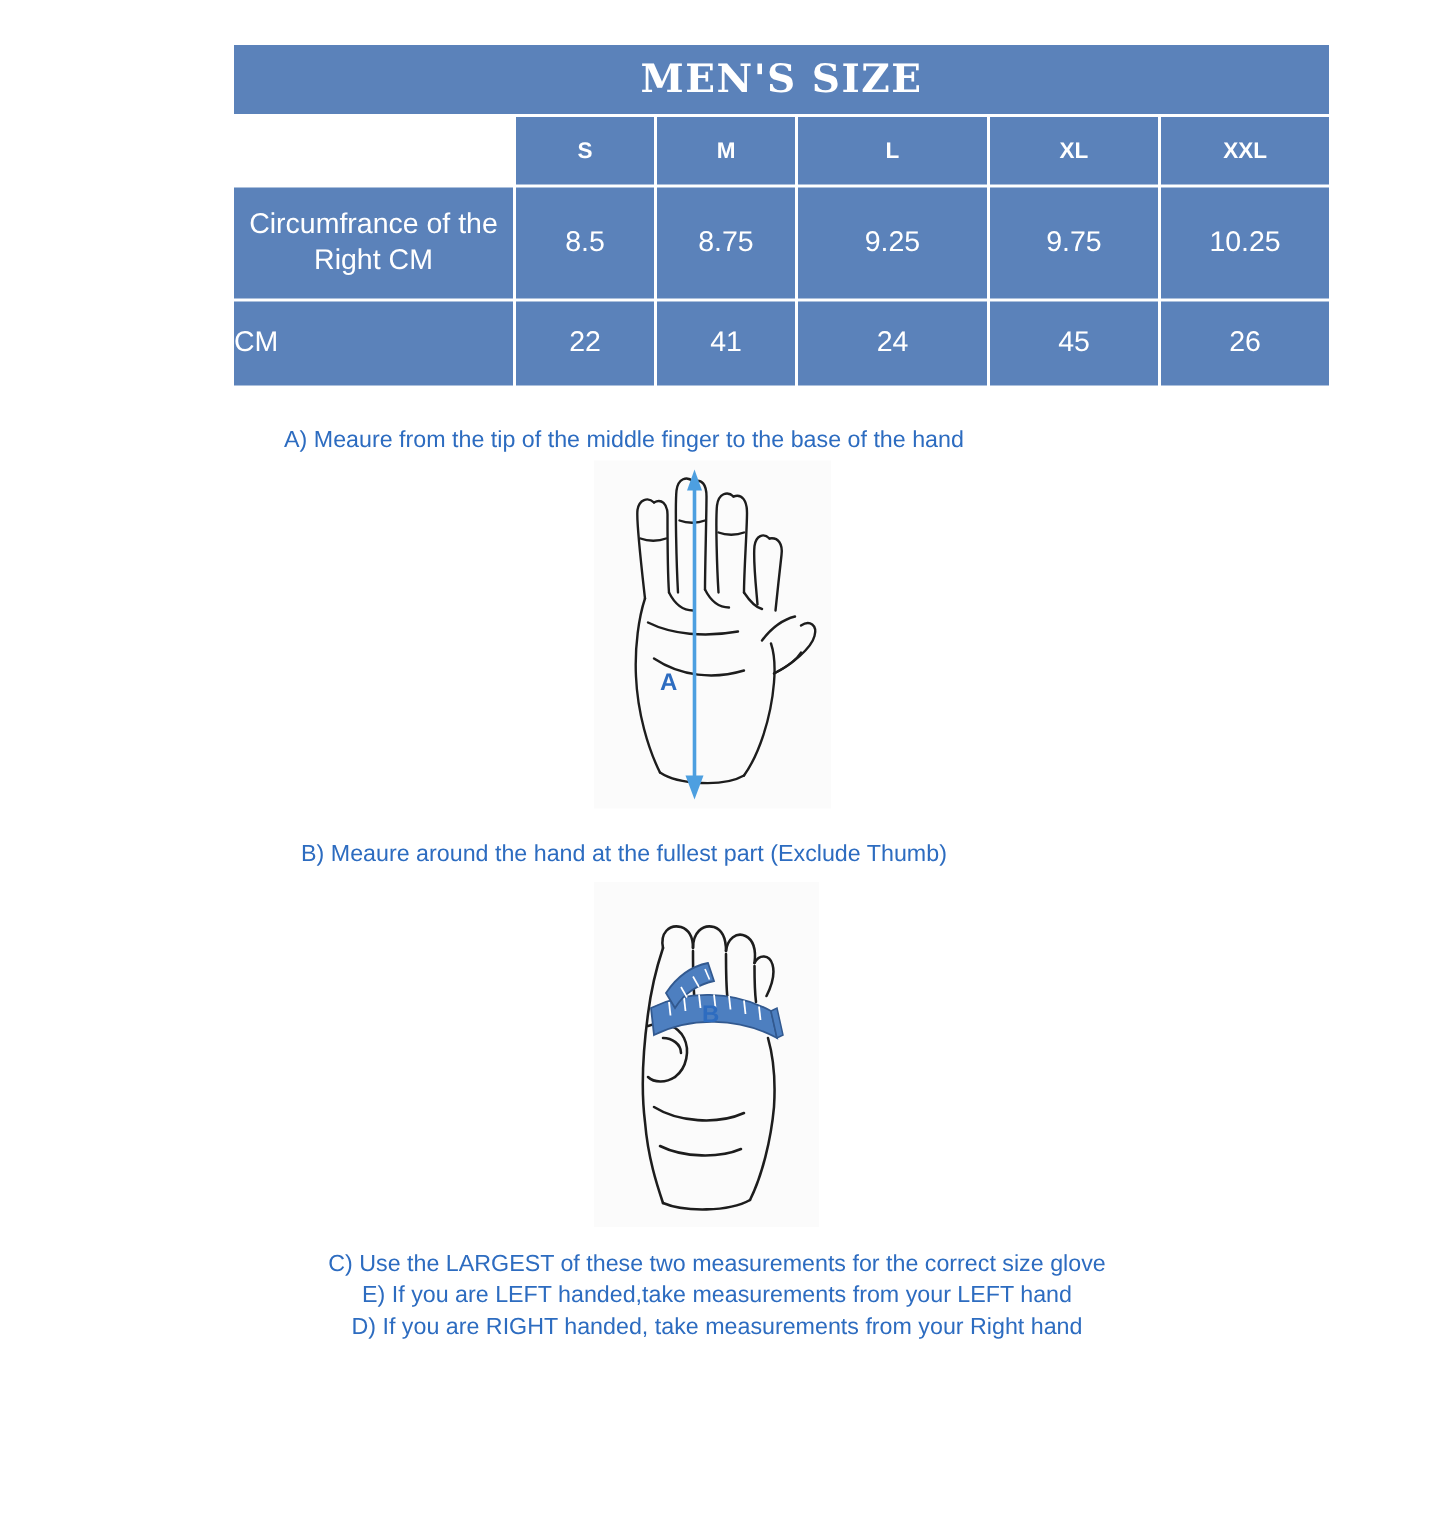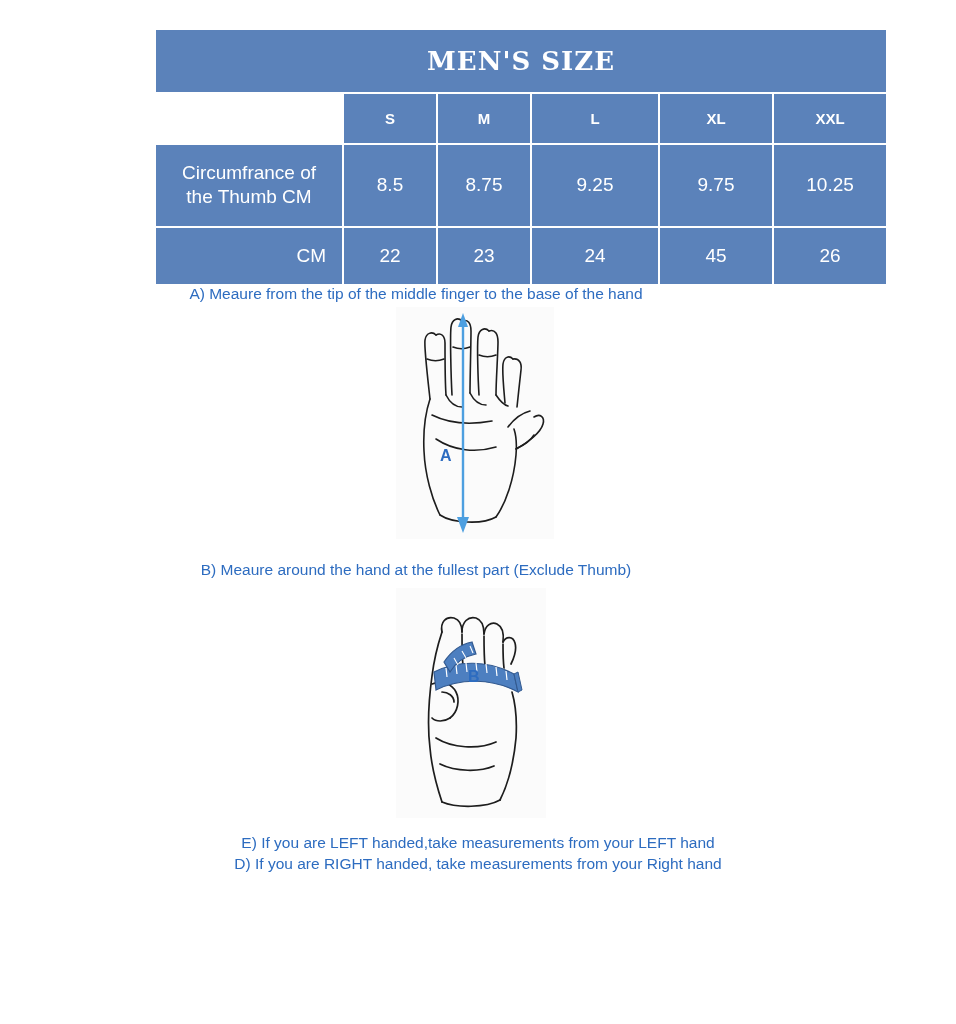--- a/index.html
+++ b/index.html
@@ -26,21 +26,21 @@
     border-collapse: separate;
     border-spacing: 2px;
     width: 722px;
     table-layout: fixed;
   }
   table.size-table td {
     background: #5b82ba;
     color: #ffffff;
     text-align: center;
     vertical-align: middle;
-    padding: 16px;
+    padding: 0;
   }
   .title-cell {
     height: 46px;
     font-family: "DejaVu Serif", serif;
     font-weight: bold;
     font-size: 26px;
     letter-spacing: 1px;
   }
   .hdr-cell {
     height: 45px;
@@ -49,21 +49,21 @@
   }
   .hdr-blank { background: #ffffff !important; }
   .row-label {
     font-size: 19px;
     font-weight: normal;
     text-align: left;
     padding-left: 12px;
     line-height: 1.28;
   }
   .row-label.center {
-    text-align: right;
+    text-align: left;
     padding-left: 0;
   }
   .val-cell {
     font-size: 19px;
     font-weight: normal;
   }
   .r1 { height: 74px; }
   .r2 { height: 56px; }
 
   
@@ -133,31 +133,31 @@
         </tr>
         <tr>
           <td class="hdr-cell hdr-blank"></td>
           <td class="hdr-cell">S</td>
           <td class="hdr-cell">M</td>
           <td class="hdr-cell">L</td>
           <td class="hdr-cell">XL</td>
           <td class="hdr-cell">XXL</td>
         </tr>
         <tr>
-          <td class="r1 row-label">Circumfrance of the Thumb CM</td>
+          <td class="r1 row-label">Circumfrance of the Right CM</td>
           <td class="r1 val-cell">8.5</td>
           <td class="r1 val-cell">8.75</td>
           <td class="r1 val-cell">9.25</td>
           <td class="r1 val-cell">9.75</td>
           <td class="r1 val-cell">10.25</td>
         </tr>
         <tr>
           <td class="r2 row-label center">CM</td>
           <td class="r2 val-cell">22</td>
-          <td class="r2 val-cell">23</td>
+          <td class="r2 val-cell">41</td>
           <td class="r2 val-cell">24</td>
           <td class="r2 val-cell">45</td>
           <td class="r2 val-cell">26</td>
         </tr>
       </tbody>
     </table>
   </div>
 
   <div class="caption" id="capA">A) Meaure from the tip of the middle finger to the base of the hand</div>
 
@@ -258,17 +258,18 @@
       </g>
 
       <g>
         <path d="M118 86 L122 104 L126 102 L122 84 Z" fill="#4d7fc0" stroke="#32598f" stroke-width="1"></path>
       </g>
     </svg>
     <div class="fig-letter" style="left:72px; top:80px;">B</div>
   </div>
 
   <div class="footer-block">
+    <div>C) Use the LARGEST of these two measurements for the correct size glove</div>
     <div>E) If you are LEFT handed,take measurements from your LEFT hand</div>
     <div>D) If you are RIGHT handed, take measurements from your Right hand</div>
   </div>
 
 </div>
 
 </body></html>

